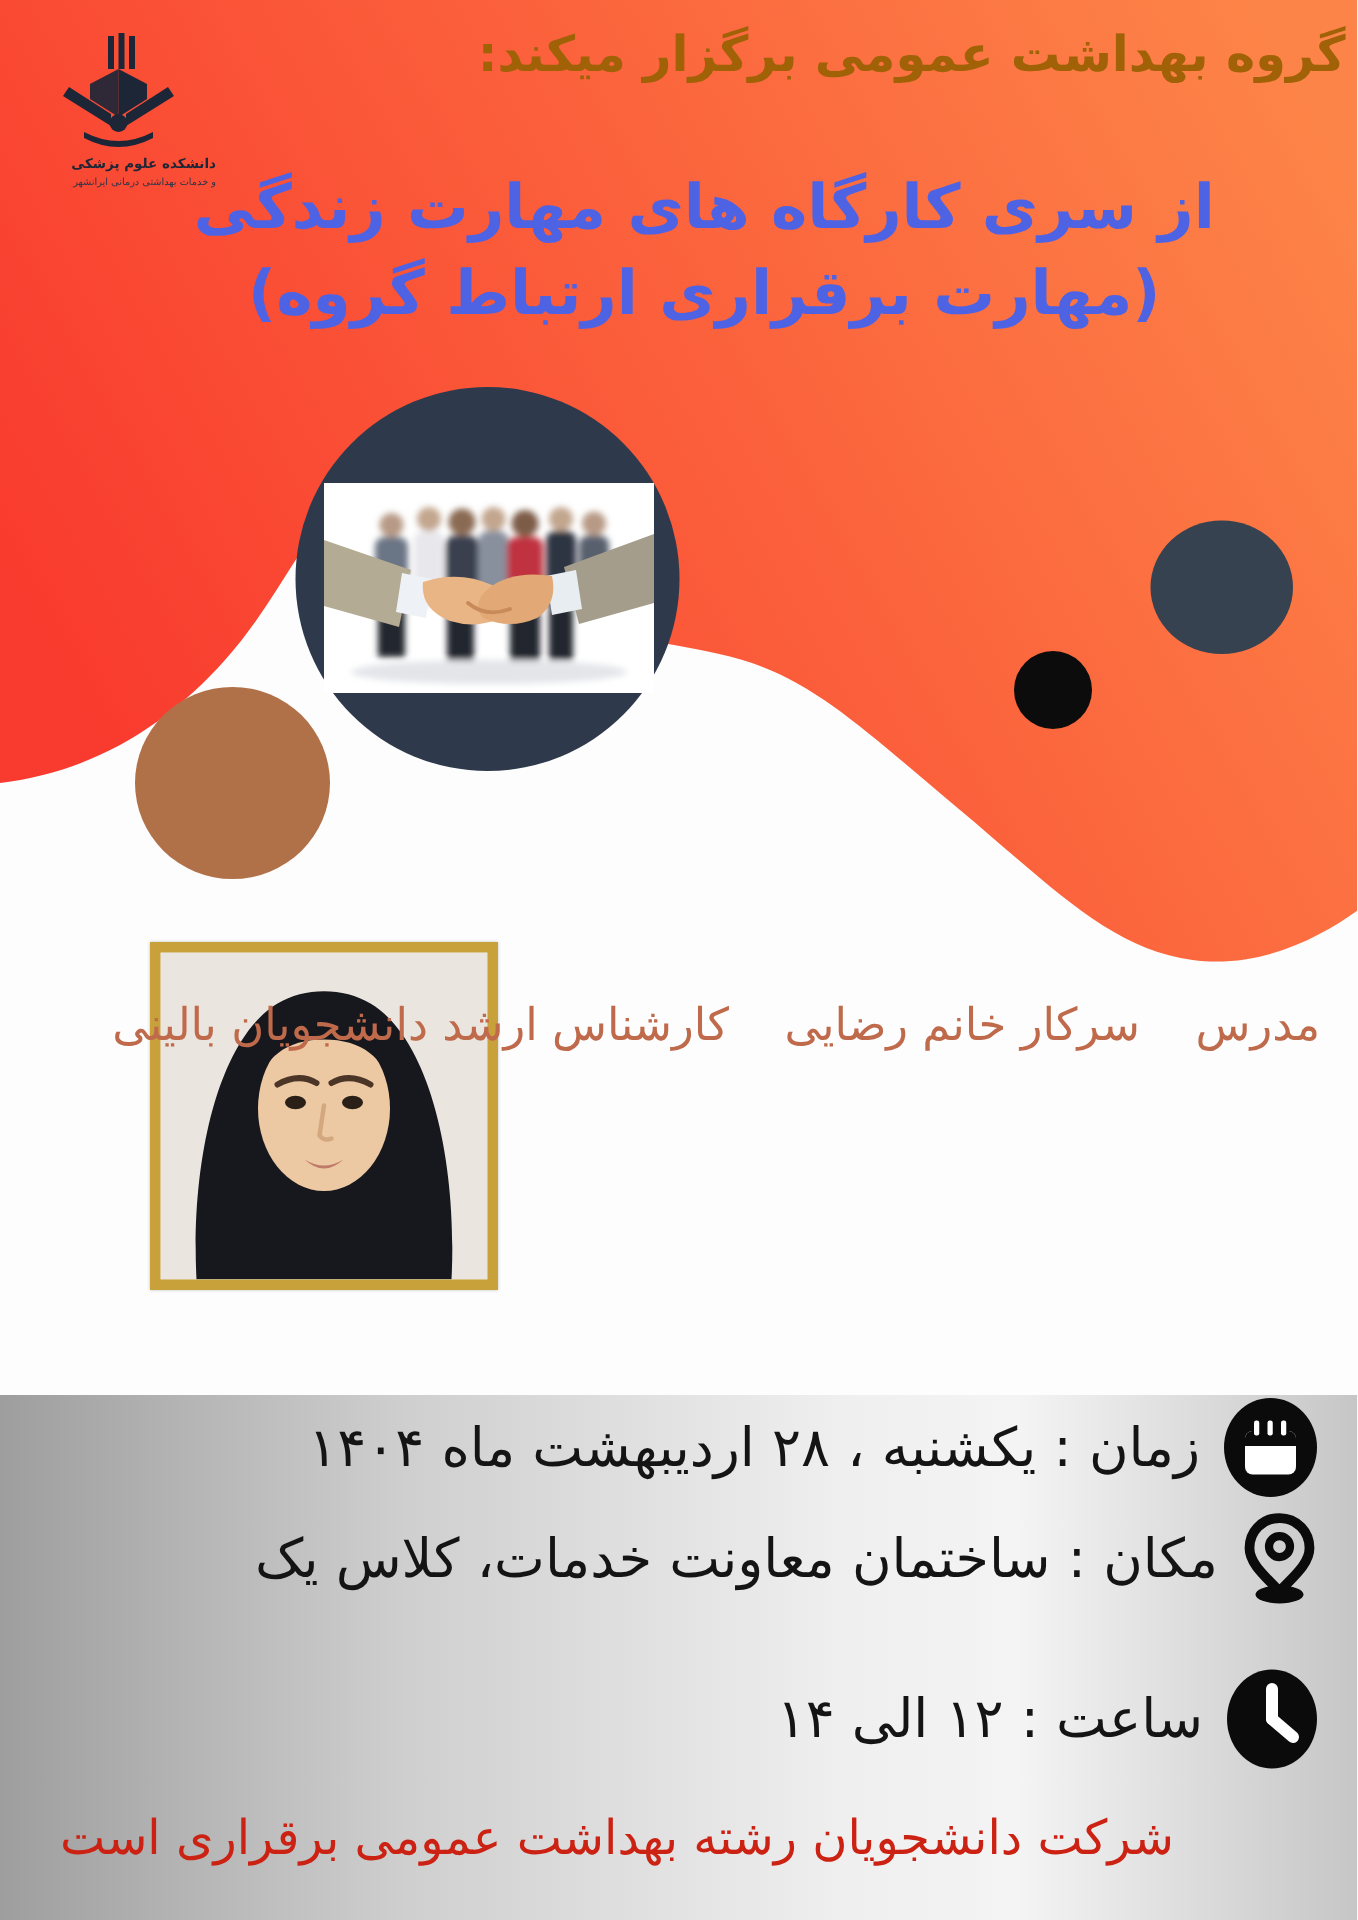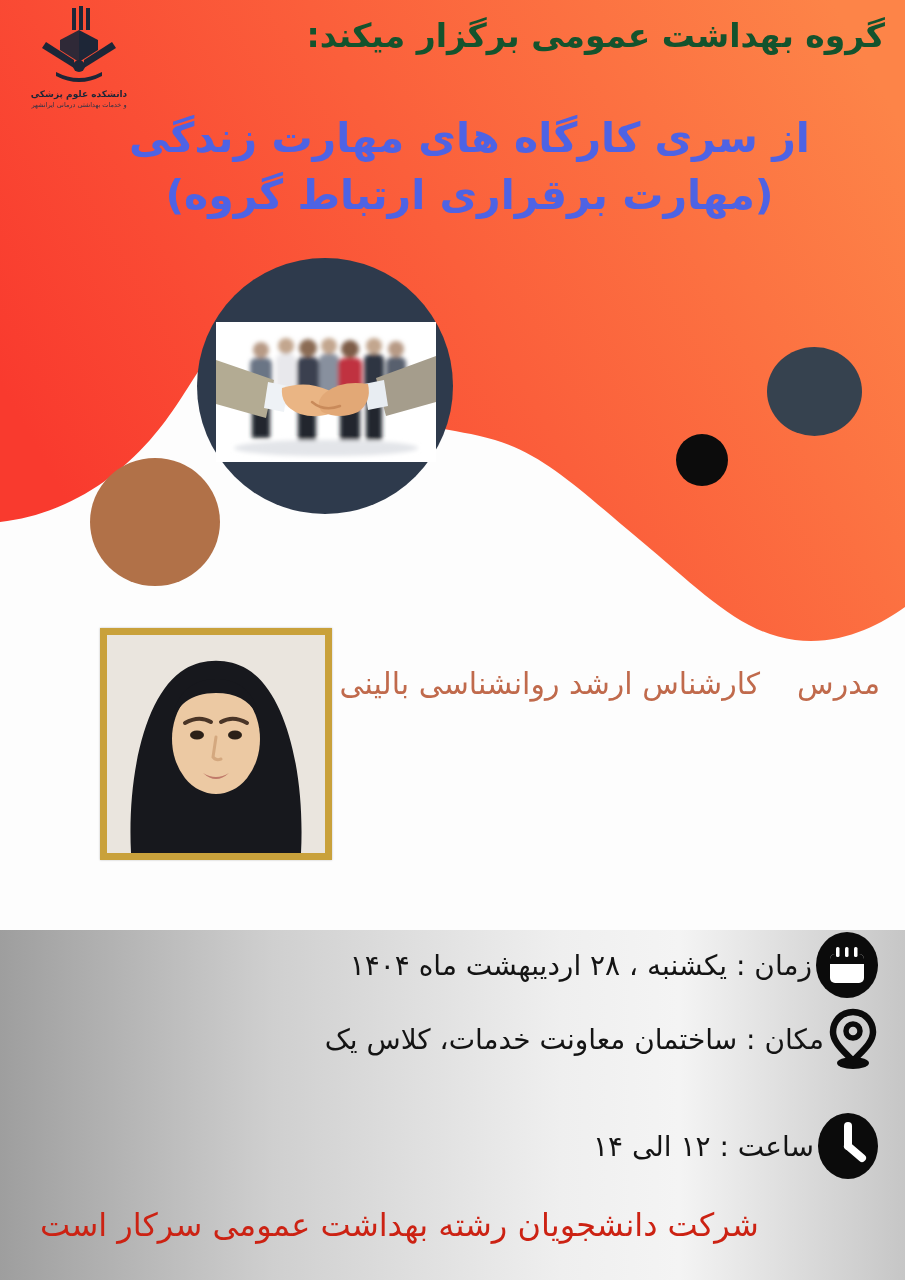--- a/index.html
+++ b/index.html
@@ -5,28 +5,28 @@
   * { margin:0; padding:0; box-sizing:border-box; }
   html,body { background:#ffffff; }
   .poster {
     position:relative; width:905px; height:1280px; overflow:hidden;
     background:#fdfdfd;
     font-family:"DejaVu Sans", sans-serif;
     direction:rtl;
   }
   .top-wave { position:absolute; top:0; left:0; }
 
-  .logo { position:absolute; top:6px; left:14px; width:130px; text-align:center; z-index:5; }
+  .logo { position:absolute; top:22px; left:14px; width:130px; text-align:right; z-index:5; }
   .logo .emblem { display:block; margin:0 auto; }
   .logo .logo-line1 { font-size:9px; font-weight:bold; color:#1d2637; margin-top:1px; }
   .logo .logo-line2 { font-size:6.5px; color:#2a3347; margin-top:2px; }
 
   .header-text {
-    position:absolute; top:16px; right:20px; width:650px; z-index:4;
-    font-size:33px; font-weight:bold; color:#14532d; text-align:right;
+    position:absolute; top:16px; right:8px; width:650px; z-index:4;
+    font-size:33px; font-weight:bold; color:#a16207; text-align:right;
     letter-spacing:0;
   }
   .main-title {
     position:absolute; top:110px; left:72px; width:795px; z-index:4;
     text-align:center; font-size:41px; font-weight:bold; color:#4e63e4;
     line-height:57px;
   }
 
   .circle { position:absolute; border-radius:50%; }
   .navy-circle  { left:197px; top:258px; width:256px; height:256px; background:#2e3a4c; z-index:6; }
@@ -50,22 +50,22 @@
     position:absolute; top:664px; right:25px; z-index:4;
     display:flex; gap:37px;
     text-align:right; color:#c06a4c; font-size:30px; line-height:40px;
   }
 
   .info-band {
     position:absolute; top:930px; left:0; width:905px; height:350px; z-index:2;
     background:linear-gradient(90deg,#9e9e9e 0%, #cfcfcf 30%, #efefef 62%, #f4f4f4 75%, #c6c6c6 100%);
   }
   .detail-row {
-    position:absolute; right:25px; display:flex; align-items:center; gap:2px;
-    direction:rtl; color:#141414; font-size:28px; white-space:nowrap; z-index:3;
+    position:absolute; right:25px; display:flex; align-items:center; gap:14px;
+    direction:rtl; color:#141414; font-size:36px; white-space:nowrap; z-index:3;
   }
   .detail-row .icon { flex:0 0 auto; display:flex; align-items:center; }
   .row-time     { top:932px;  }
   .row-location { top:1008px; }
   .row-hour     { top:1112px; }
 
   .footer-note {
     position:absolute; top:1206px; left:40px; z-index:3;
     font-size:32px; color:#cc2213; direction:rtl; white-space:nowrap;
   }
@@ -173,21 +173,22 @@
       <path d="M140,88 q-14,-8 -26,-1" stroke="#4a3527" stroke-width="4" fill="none" stroke-linecap="round"></path>
       <ellipse cx="90" cy="100" rx="7" ry="4.5" fill="#2b2018"></ellipse>
       <ellipse cx="128" cy="100" rx="7" ry="4.5" fill="#2b2018"></ellipse>
       <path d="M109,102 L106,122 q3,4 8,2" stroke="#d4a87f" stroke-width="3" fill="none" stroke-linecap="round"></path>
       <path d="M96,138 q13,8 26,0 q-13,12 -26,0 Z" fill="#c07a6a"></path>
     </svg>
   </div>
 
   <div class="instructor-block">
     <div>مدرس</div>
-    <div>کارشناس ارشد روانشناسی بالینی</div>
+    <div>سرکار خانم رضایی</div>
+    <div>کارشناس ارشد دانشجویان بالینی</div>
   </div>
 
   <div class="info-band"></div>
 
   <div class="detail-row row-time">
     <span class="icon">
       <svg width="66" height="66" viewBox="0 0 66 66">
         <ellipse cx="33" cy="33" rx="31" ry="33" fill="#0b0b0b"></ellipse>
         <rect x="16" y="22" width="34" height="29" rx="5" fill="#ffffff"></rect>
         <path d="M16,27 a5,5 0 0 1 5,-5 h24 a5,5 0 0 1 5,5 v5 h-34 Z" fill="#0b0b0b"></path>
@@ -214,15 +215,15 @@
     <span class="icon">
       <svg width="64" height="68" viewBox="0 0 64 68">
         <ellipse cx="32" cy="34" rx="30" ry="33" fill="#0b0b0b"></ellipse>
         <line x1="32" y1="34" x2="32" y2="14" stroke="#ffffff" stroke-width="8" stroke-linecap="round"></line>
         <line x1="32" y1="34" x2="46" y2="46" stroke="#ffffff" stroke-width="8" stroke-linecap="round"></line>
       </svg>
     </span>
     <span>ساعت : ۱۲ الی ۱۴</span>
   </div>
 
-  <div class="footer-note">شرکت دانشجویان رشته بهداشت عمومی سرکار است</div>
+  <div class="footer-note">شرکت دانشجویان رشته بهداشت عمومی برقراری است</div>
 
 </div>
 
 </body></html>

